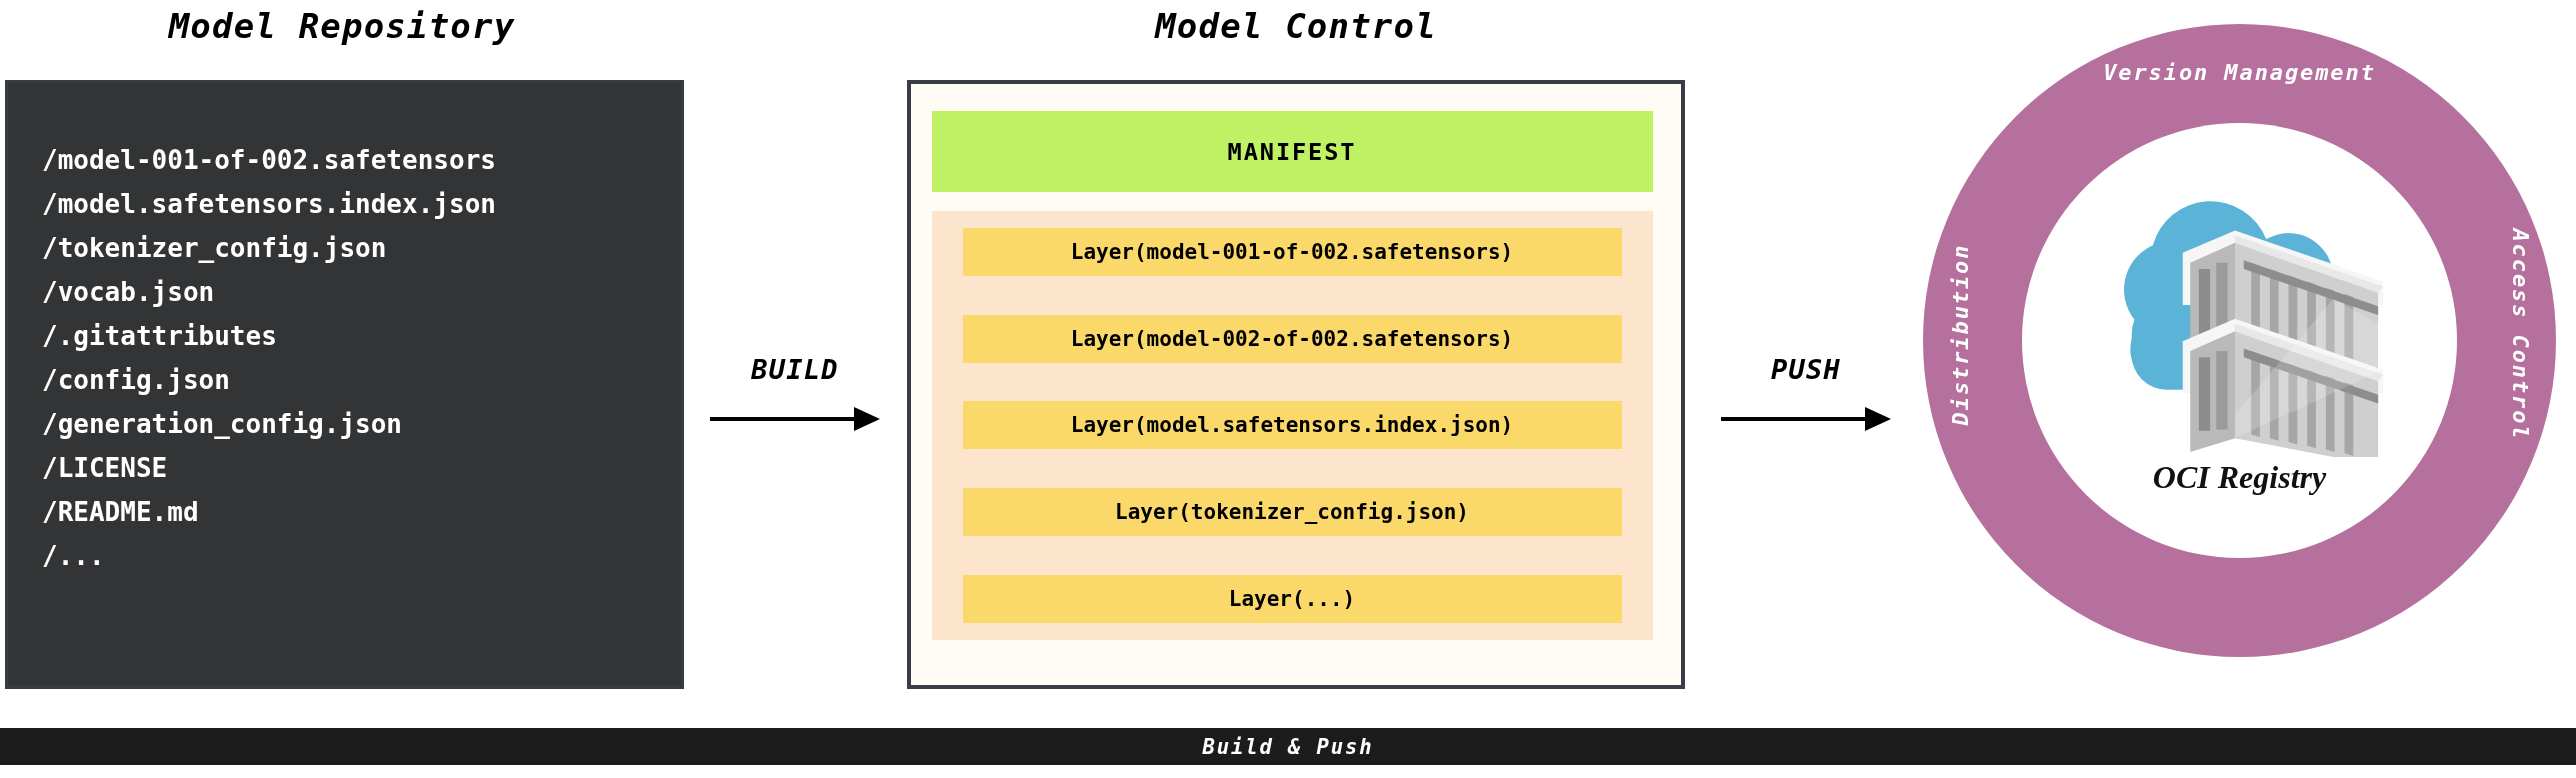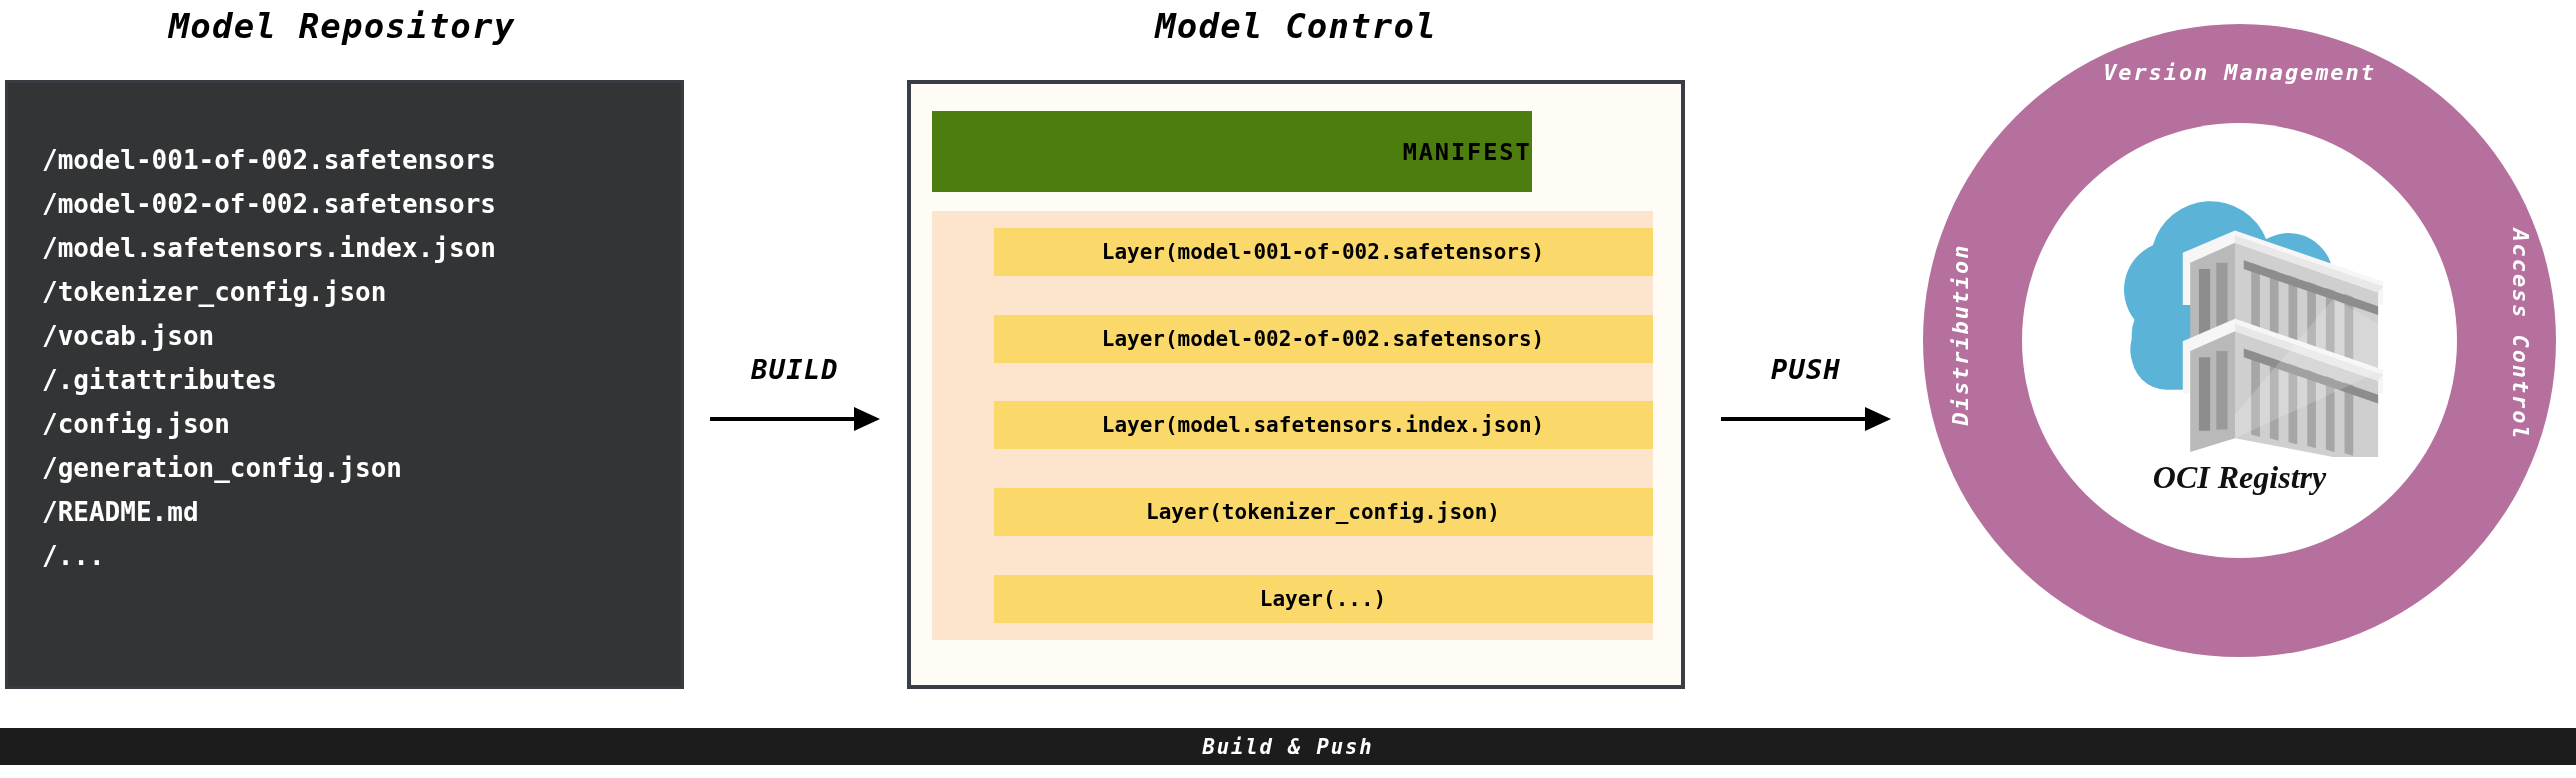--- a/index.html
+++ b/index.html
@@ -72,26 +72,26 @@
     width: 778px;
     height: 609px;
     background: #fffbf5;
     border: 4.4px solid #383d46;
     box-sizing: border-box;
   }
   #manifest-box {
     position: absolute;
     left: 20.5px;
     top: 27px;
-    width: 600px;
+    width: 721px;
     height: 81px;
-    background: #4d7c0f;
+    background: #bef264;
     display: flex;
     align-items: center;
-    justify-content: flex-end;
+    justify-content: center;
   }
   #manifest-label {
     font-family: "DejaVu Sans Mono", monospace;
     font-weight: bold;
     font-style: normal;
     font-size: 23.6px;
     letter-spacing: 1.9px;
     color: #000000;
   }
   #layers-container {
@@ -99,21 +99,21 @@
     left: 20.5px;
     top: 127px;
     width: 721px;
     height: 429px;
     background: #fde4cc;
     padding: 17.4px 0;
     box-sizing: border-box;
     display: flex;
     flex-direction: column;
     justify-content: space-between;
-    align-items: flex-end;
+    align-items: center;
   }
   .layer-chip {
     width: 659px;
     height: 48px;
     background: #fad96a;
     display: flex;
     align-items: center;
     justify-content: center;
     font-family: "DejaVu Sans Mono", monospace;
     font-weight: bold;
@@ -269,27 +269,27 @@
   }
 </style>
 </head>
 <body>
 
 <div class="section-title" id="repo-title">Model Repository</div>
 
 <div id="repo-box">
   <div id="repo-file-list">
     <div class="repo-file">/model-001-of-002.safetensors</div>
-    <div class="repo-file">/model-002-of-002.safetensors</div>
     <div class="repo-file">/model.safetensors.index.json</div>
     <div class="repo-file">/tokenizer_config.json</div>
     <div class="repo-file">/vocab.json</div>
     <div class="repo-file">/.gitattributes</div>
     <div class="repo-file">/config.json</div>
     <div class="repo-file">/generation_config.json</div>
+    <div class="repo-file">/LICENSE</div>
     <div class="repo-file">/README.md</div>
     <div class="repo-file">/...</div>
   </div>
 </div>
 
 <div class="arrow-group" id="arrow-build">
   <div class="arrow-label">BUILD</div>
   <div class="arrow-shaft"></div>
   <div class="arrow-head"></div>
 </div>

